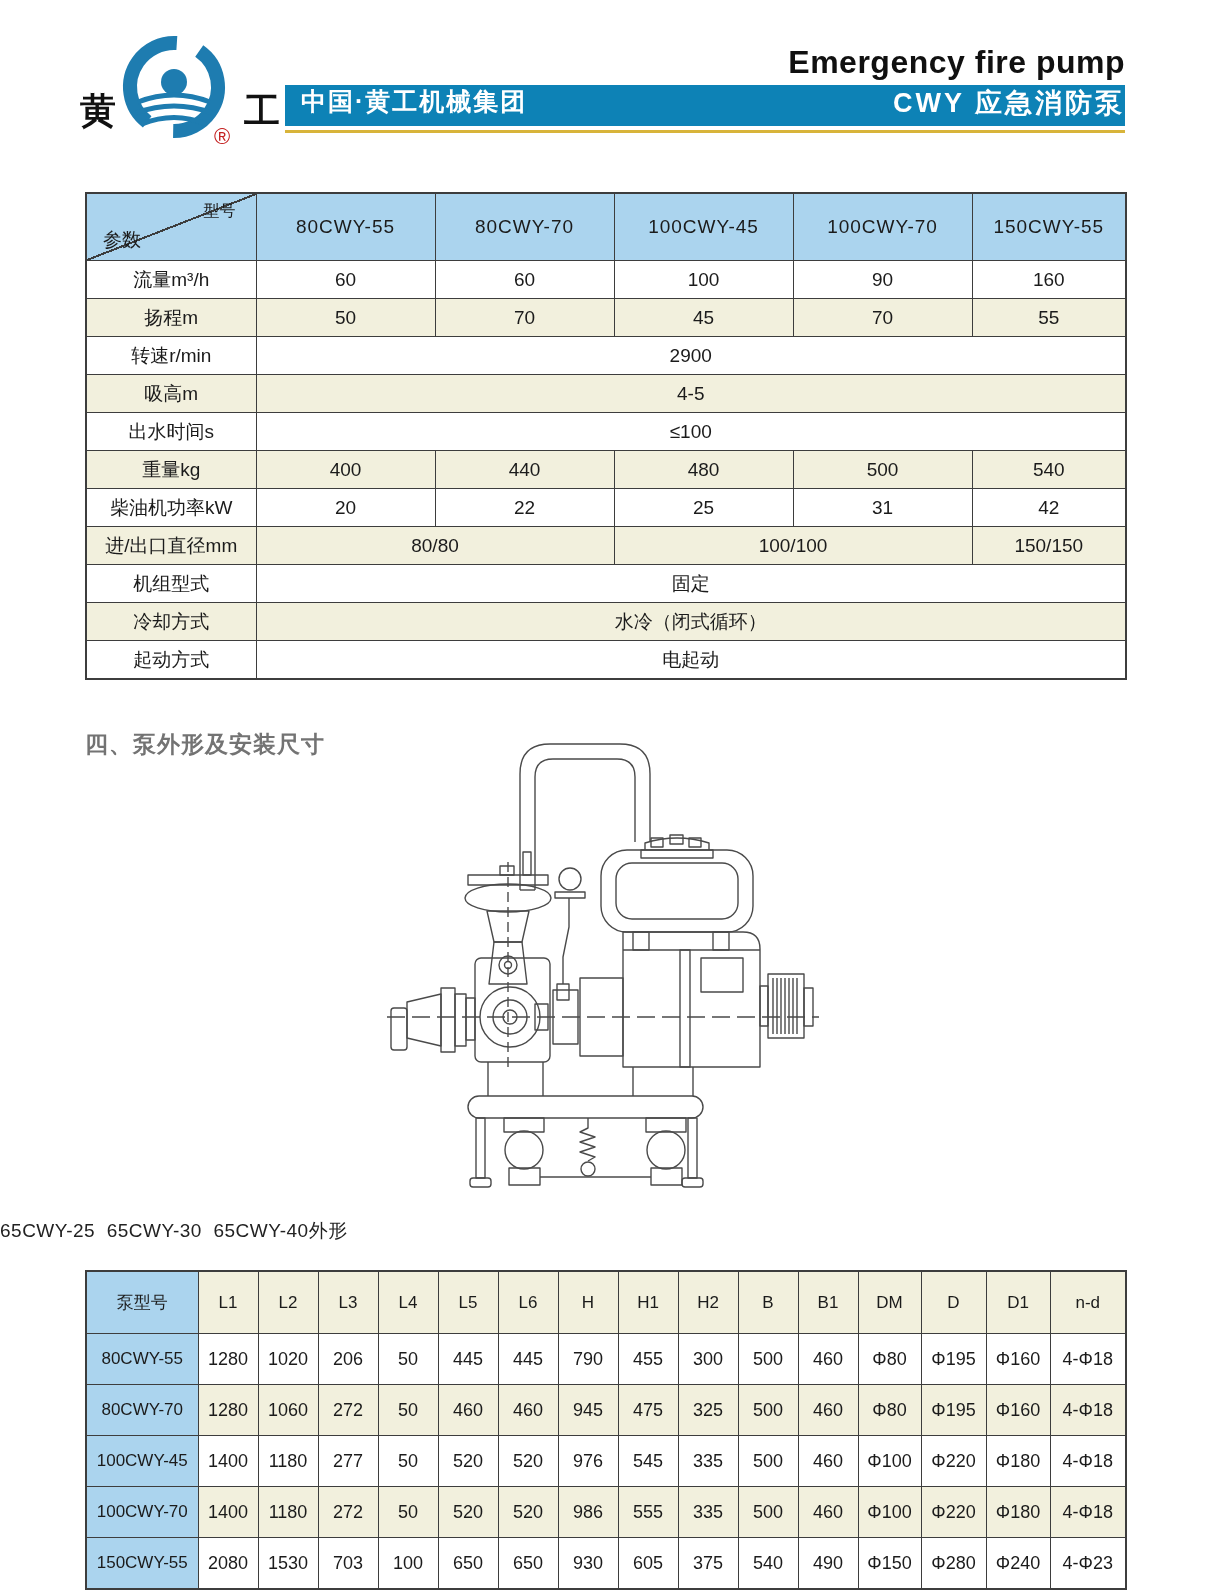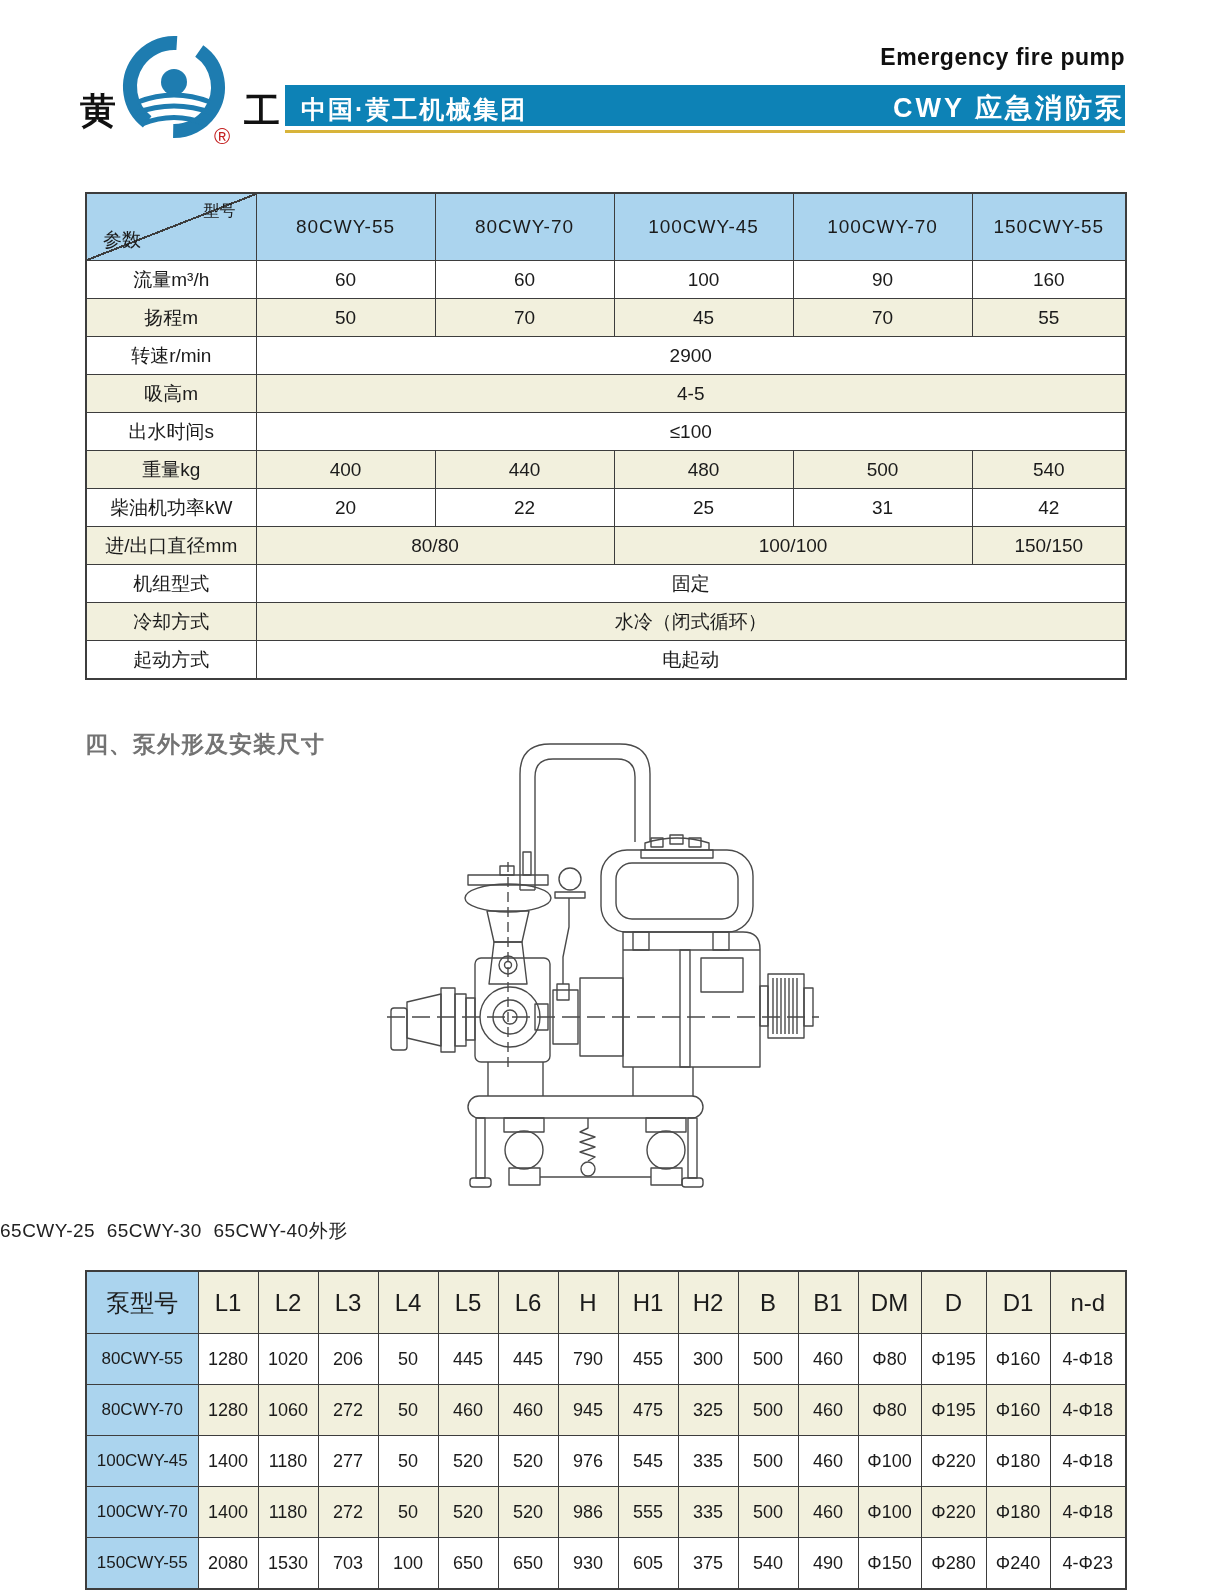--- a/index.html
+++ b/index.html
@@ -5,23 +5,23 @@
   html,body{margin:0;padding:0;}
   body{
     width:1207px;height:1592px;background:#ffffff;
     font-family:"Liberation Sans","DejaVu Sans",sans-serif;
     color:#1b1b1b;position:relative;overflow:hidden;
   }
   .abs{position:absolute;}
 
   
   #en-title{left:285px;top:44px;width:840px;text-align:right;
-    font-size:23px;font-weight:bold;color:#101010;letter-spacing:.5px;}
+    font-size:32px;font-weight:bold;color:#101010;letter-spacing:.5px;}
   #banner{left:285px;top:85px;width:840px;height:41px;background:#0d82b6;
-    display:flex;align-items:flex-end;justify-content:space-between;}
+    display:flex;align-items:flex-start;justify-content:space-between;}
   #banner .cn-left{padding-left:16px;font-size:25px;font-weight:bold;color:#fff;letter-spacing:2px;}
   #banner .cn-right{padding-right:0;font-size:27px;font-weight:bold;color:#fff;letter-spacing:3px;}
   #gold-line{left:285px;top:130px;width:840px;height:3px;background:#d8b43a;}
 
   
   table{border-collapse:collapse;table-layout:fixed;}
   th,td{border:1.6px solid #3d3d3d;text-align:center;vertical-align:middle;
     font-weight:normal;padding:0;overflow:hidden;}
   .blue{background:#abd4ee;text-align:center;}
   .cream{background:#f2f0dd;}
@@ -42,21 +42,21 @@
   #section-title{left:85px;top:729px;font-size:23px;font-weight:bold;color:#737373;letter-spacing:1px;}
 
   #pump-drawing{left:383px;top:722px;}
   #pump-drawing svg *{vector-effect:non-scaling-stroke;}
 
   #figure-caption{left:0;top:1218px;width:1207px;text-align:left;
     font-size:19px;color:#222;white-space:pre;letter-spacing:.5px;}
 
   #dim-table{left:85px;top:1270px;}
   #dim-table table{width:1040px;border:2.4px solid #3d3d3d;}
-  #dim-table th{height:61px;font-size:24px;margin-top:27px;}
+  #dim-table th{height:61px;font-size:17px;margin-top:27px;}
   #dim-table td{height:50px;font-size:18px;}
   #dim-table td.rowlabel{font-size:17px;}
 </style>
 </head>
 <body>
 
 <div class="abs" style="left:66px;top:30px;width:232px;height:118px;">
   <svg width="232" height="118" viewBox="0 0 232 118">
     <g fill="none" stroke="#1e7cb0">
       <circle cx="108" cy="57" r="44" stroke-width="14" stroke-dasharray="112 28 112 24" transform="rotate(-55 108 57)"></circle>

